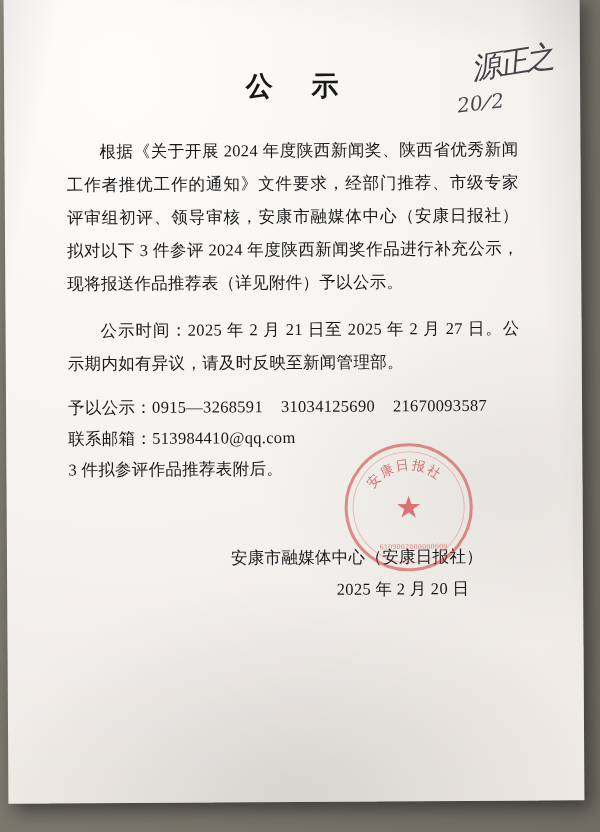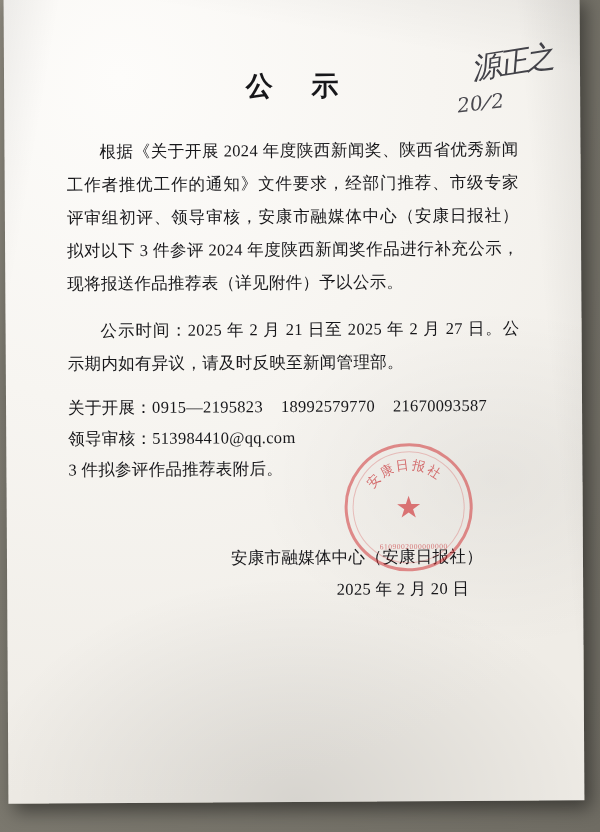--- a/index.html
+++ b/index.html
@@ -198,24 +198,24 @@
     <div class="content">
 
       <h1 id="doc-title">公 示</h1>
 
       <p class="body-par first-par">根据《关于开展 2024 年度陕西新闻奖、陕西省优秀新闻工作者推优工作的通知》文件要求，经部门推荐、市级专家评审组初评、领导审核，安康市融媒体中心（安康日报社）拟对以下 3 件参评 2024 年度陕西新闻奖作品进行补充公示，现将报送作品推荐表（详见附件）予以公示。</p>
 
       <p class="body-par gap-top">公示时间：2025 年 2 月 21 日至 2025 年 2 月 27 日。公示期内如有异议，请及时反映至新闻管理部。</p>
 
       <div class="contact-block">
         <div class="contact-line">
-          <span>关于开展：</span><span>0915—2195823</span><span class="phone-sep"></span><span>18992579770</span><span class="phone-sep"></span><span>21670093587</span>
+          <span>予以公示：</span><span>0915—3268591</span><span class="phone-sep"></span><span>31034125690</span><span class="phone-sep"></span><span>21670093587</span>
         </div>
         <div class="contact-line">
-          <span>领导审核：</span><span>513984410@qq.com</span>
+          <span>联系邮箱：</span><span>513984410@qq.com</span>
         </div>
         <div class="contact-line">3 件拟参评作品推荐表附后。</div>
       </div>
 
       <div class="signature">
         <div class="sig-org">安康市融媒体中心（安康日报社）</div>
         <div class="sig-date">2025 年 2 月 20 日</div>
       </div>
 
     </div>

